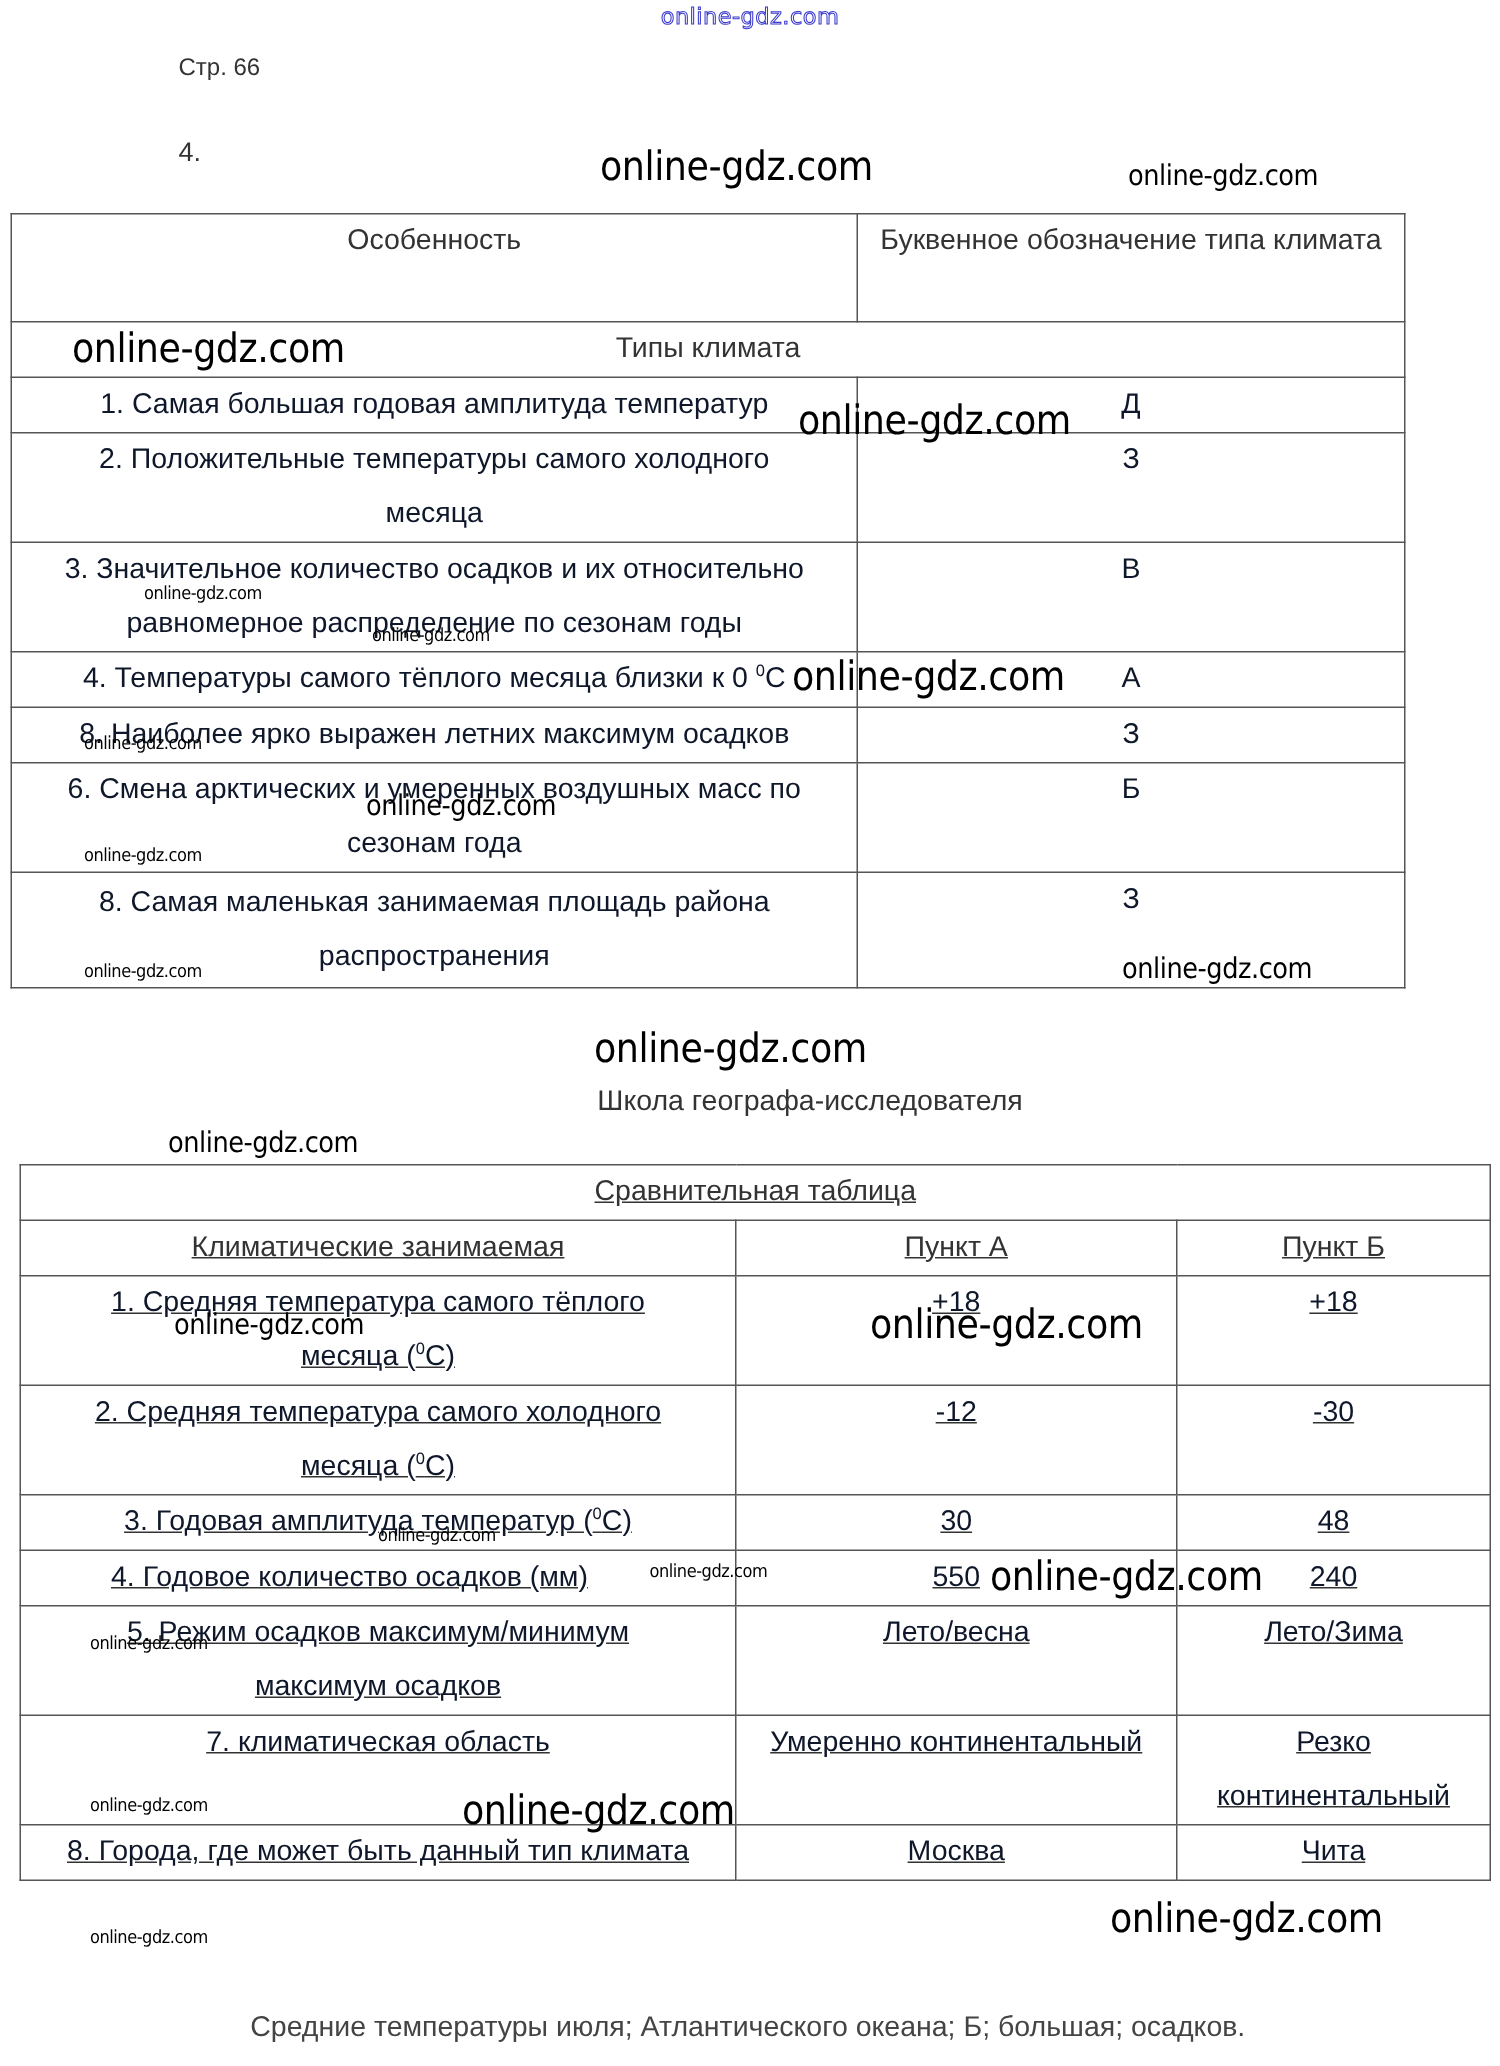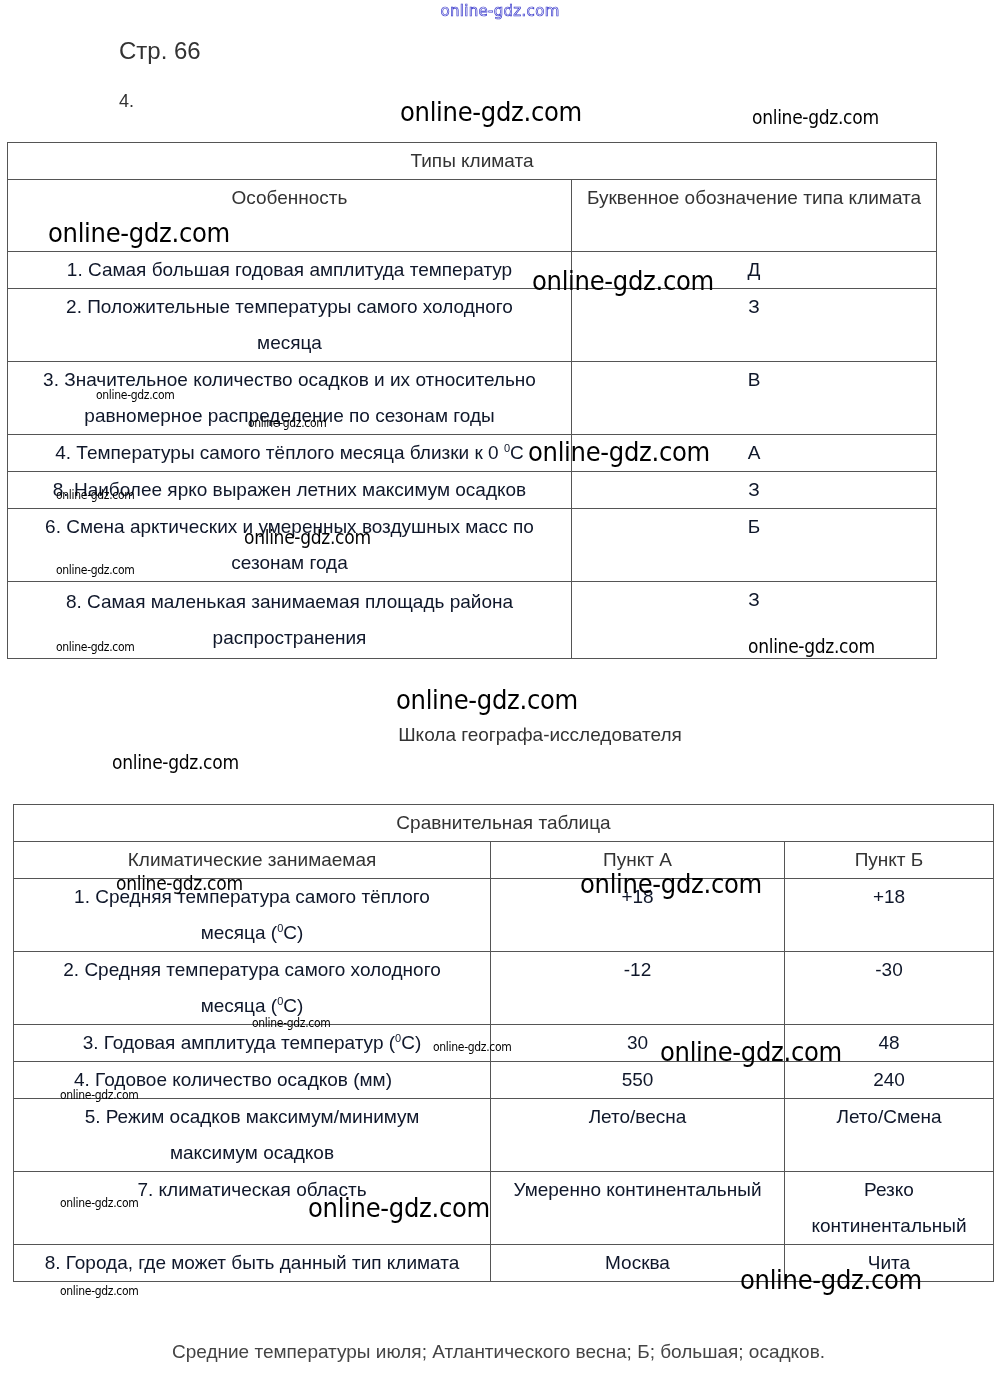--- a/index.html
+++ b/index.html
@@ -2,60 +2,60 @@
 <html><head>
   <meta charset="utf-8">
   <style>
     html, body { margin: 0; padding: 0; background: #ffffff; }
     body { width: 1000px; height: 1377px; position: relative; overflow: hidden;
            font-family: "Liberation Sans", sans-serif; color: #333; }
     .abs { position: absolute; }
     .top-wm { left: 0; width: 1000px; top: 2px; text-align: center; font-size: 15px;
               color: #fff; -webkit-text-stroke: 0.7px #3a3acc; letter-spacing: 0.3px;
               font-family: "DejaVu Sans", sans-serif; }
-    .page-label { left: 119px; top: 37px; font-size: 24px; color: #333; }
+    .page-label { left: 119px; top: 37px; font-size: 16px; color: #333; }
     .task-num { left: 119px; top: 91px; font-size: 18px; color: #333; }
     .wm { position: absolute; color: #000; font-family: "DejaVu Sans Condensed", "DejaVu Sans", sans-serif;
           white-space: nowrap; z-index: 5; letter-spacing: -0.3px; }
     .wm-xl { font-size: 27px; }
     .wm-m { font-size: 19px; }
     .wm-s { font-size: 12px; }
 
     table.grid { position: absolute; border-collapse: collapse; table-layout: fixed; }
     table.grid td { border: 1.5px solid #555; font-size: 19px; color: #0f172a; text-align: center;
                     vertical-align: top; padding: 0 4px; line-height: 36px; }
     table.grid td.head { font-weight: normal; color: #333; }
     .bold-ish { color: #2a2a2a; }
     sup { font-size: 11px; line-height: 0; }
 
     #t1 { left: 7px; top: 142px; width: 929px; }
-    #t2 { left: 13px; top: 804px; width: 980px; }
+    #t2 { left: 13px; top: 776px; width: 980px; text-decoration: underline; }
 
     .school { left: 0; width: 1080px; top: 724px; text-align: center; font-size: 19px; color: #333; }
     .answer { left: 0; width: 997px; top: 1341px; text-align: center; font-size: 19px; color: #444; }
   </style>
 </head>
 <body>
 
 <div class="abs top-wm">online-gdz.com</div>
 <div class="abs page-label">Стр. 66</div>
 <div class="abs task-num">4.</div>
 
 <table class="grid" id="t1">
   <colgroup>
       <col style="width:564px">
       <col style="width:365px">
     </colgroup>
   <tbody>
-      <tr>
-    <td colspan="2" class="head bold-ish">Типы климата</td>
-  </tr>
-  <tr style="height:72px">
+      <tr style="height:72px">
     <td class="head bold-ish">Особенность</td>
     <td class="head bold-ish">Буквенное обозначение типа климата</td>
+  </tr>
+  <tr>
+    <td colspan="2" class="head bold-ish">Типы климата</td>
   </tr>
   <tr>
     <td>1. Самая большая годовая амплитуда температур</td>
     <td>Д</td>
   </tr>
   <tr>
     <td style="padding:0 24px">2. Положительные температуры самого холодного месяца</td>
     <td>З</td>
   </tr>
   <tr>
@@ -117,36 +117,36 @@
     <td>48</td>
   </tr>
   <tr>
     <td style="text-align:left;padding-left:60px">4. Годовое количество осадков (мм)</td>
     <td>550</td>
     <td>240</td>
   </tr>
   <tr>
     <td style="padding:0 50px">5. Режим осадков максимум/минимум максимум осадков</td>
     <td>Лето/весна</td>
-    <td>Лето/Смена</td>
+    <td>Лето/Зима</td>
   </tr>
   <tr style="height:72px">
     <td>7. климатическая область</td>
     <td>Умеренно континентальный</td>
     <td style="padding:0 20px">Резко континентальный</td>
   </tr>
   <tr>
     <td>8. Города, где может быть данный тип климата</td>
     <td>Москва</td>
     <td>Чита</td>
   </tr>
 </tbody>
   </table>
 
-<div class="abs answer">Средние температуры июля; Атлантического весна; Б; большая; осадков.</div>
+<div class="abs answer">Средние температуры июля; Атлантического океана; Б; большая; осадков.</div>
 
 <div class="wm wm-xl" style="left:400px;top:96px">online-gdz.com</div>
 <div class="wm wm-m" style="left:752px;top:106px">online-gdz.com</div>
 <div class="wm wm-xl" style="left:48px;top:217px">online-gdz.com</div>
 <div class="wm wm-xl" style="left:532px;top:265px">online-gdz.com</div>
 <div class="wm wm-s" style="left:96px;top:388px">online-gdz.com</div>
 <div class="wm wm-s" style="left:248px;top:416px">online-gdz.com</div>
 <div class="wm wm-xl" style="left:528px;top:436px">online-gdz.com</div>
 <div class="wm wm-s" style="left:56px;top:488px">online-gdz.com</div>
 <div class="wm wm-m" style="left:244px;top:526px">online-gdz.com</div>

